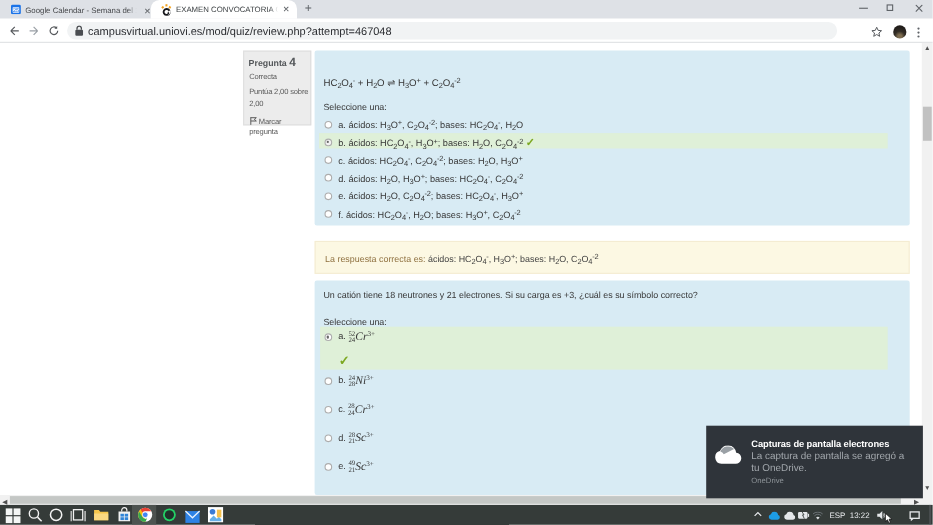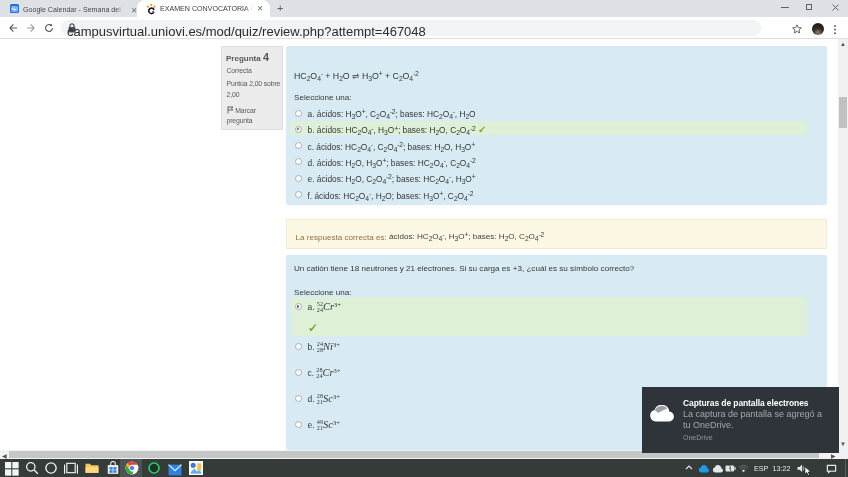--- a/index.html
+++ b/index.html
@@ -9,21 +9,21 @@
   #tabstrip { left:0; top:0; width:848px; height:17px; background:#dee1e6; }
   .tabtitle { font-size:7.1px; color:#45474a; white-space:nowrap; overflow:hidden; }
   #tab1 { left:8px; top:3px; width:128px; height:13px; }
   #tab2 { left:137px; top:0px; width:133px; height:17px; background:#fff; border-radius:8px 8px 0 0; }
   .tabx { color:#606468; font-size:7.5px; }
   #newtab { left:277px; top:4px; width:9px; height:9px; color:#5f6368; font-size:11px; line-height:9px; }
   .winctl { top:6px; color:#5f6368; }
   #navbar { left:0; top:17px; width:848px; height:21px; background:#fff; }
   #navborder { left:0; top:38px; width:848px; height:1px; background:#dcdee1; }
   #omnibox { left:60.5px; top:20px; width:700px; height:16px; background:#f1f3f4; border-radius:8px; }
-  #url { left:67px; top:23.5px; font-size:13px; color:#2b2d31; letter-spacing:0px; }
+  #url { left:80px; top:23.5px; font-size:10px; color:#2b2d31; letter-spacing:0px; }
   
   #page { left:0; top:39px; width:848px; height:411px; background:#fff; overflow:hidden; }
   .infobox { left:220.5px; width:62.5px; background:#ececec; border:1px solid #dedede; padding:4px 0 0 5px; }
   .infobox .pq { position:absolute; left:4.5px; font-size:8px; font-weight:bold; color:#54575a; white-space:nowrap; }
   .infobox .pq b { font-size:10.8px; }
   .infobox .st { position:absolute; left:5px; font-size:6.9px; letter-spacing:-0.15px; color:#5a5a5a; white-space:nowrap; }
   .bluebox { left:286px; width:541px; background:#d8ebf4; border-radius:2px; }
   .qtext { font-size:8.1px; color:#373737; }
   .opt { position:absolute; left:307.5px; font-size:8.35px; color:#373737; white-space:nowrap; }
   .radio { position:absolute; left:294.5px; width:7px; height:7px; border-radius:50%; background:#fff; border:1px solid #adadad; }
@@ -103,21 +103,21 @@
 <div class="abs" id="url">campusvirtual.uniovi.es/mod/quiz/review.php?attempt=467048</div>
 <svg class="abs" style="left:791.5px;top:23.5px" width="10" height="10" viewBox="0 0 10 10">
     <path d="M5 0.8 L6.3 3.6 L9.4 3.9 L7 6 L7.7 9 L5 7.4 L2.3 9 L3 6 L0.6 3.9 L3.7 3.6 Z" fill="none" stroke="#55585c" stroke-width="0.9"></path>
   </svg>
 <circle class="abs" style="left:812px;top:23px;width:12px;height:12px;border-radius:50%;background:radial-gradient(circle at 50% 85%,#7d6c4f 0 15%,#332d26 40%,#201c19 75%);display:block;"></circle>
 <div class="abs" style="left:834px;top:24.5px;width:2.2px;height:2.2px;border-radius:50%;background:#5f6368;box-shadow:0 3.6px 0 #5f6368,0 7.2px 0 #5f6368;"></div>
 <div class="abs" id="navborder"></div>
 
 <div class="abs" id="page">
 
-  <div class="abs infobox" style="top:6.8px;height:84px;">
+  <div class="abs infobox" style="top:6.8px;height:68px;">
     <div class="pq" style="top:4px;">Pregunta <b>4</b></div>
     <div class="st" style="top:20.5px;">Correcta</div>
     <div class="st" style="top:33.5px;">Puntúa 2,00 sobre</div>
     <div class="st" style="top:44.5px;">2,00</div>
     <div class="st" style="top:59.5px;"><svg width="7" height="8" viewBox="0 0 7 8" style="vertical-align:-1px">
           <path d="M1 0.5 V7.5 M1 1 H6 L4.2 2.5 L6 4 H1" stroke="#5a5a5a" stroke-width="0.9" fill="none"></path>
         </svg> Marcar</div>
     <div class="st" style="top:70.5px;">pregunta</div>
   </div>
 

